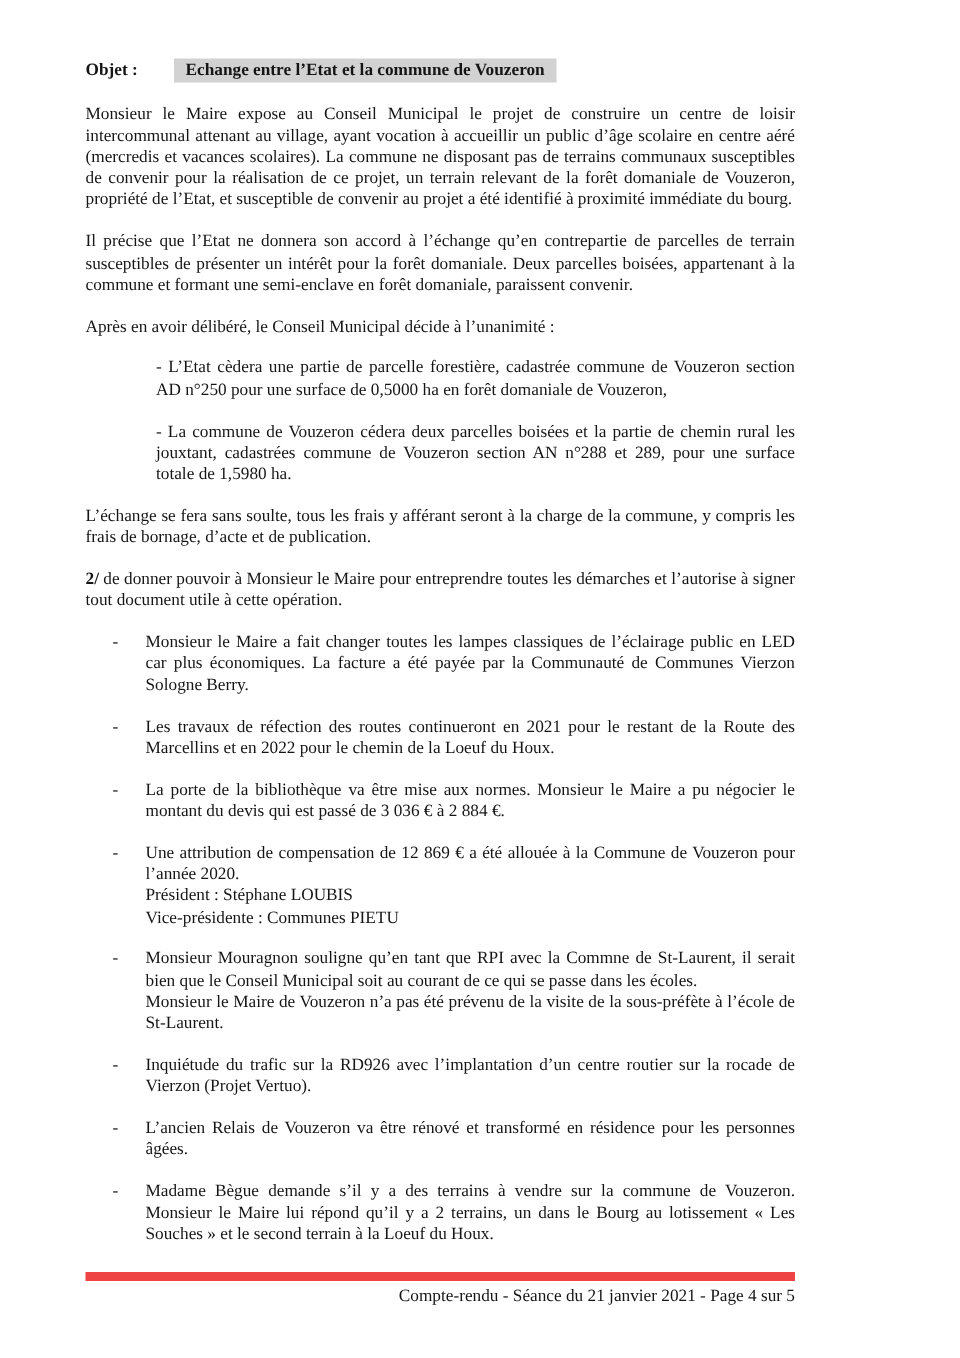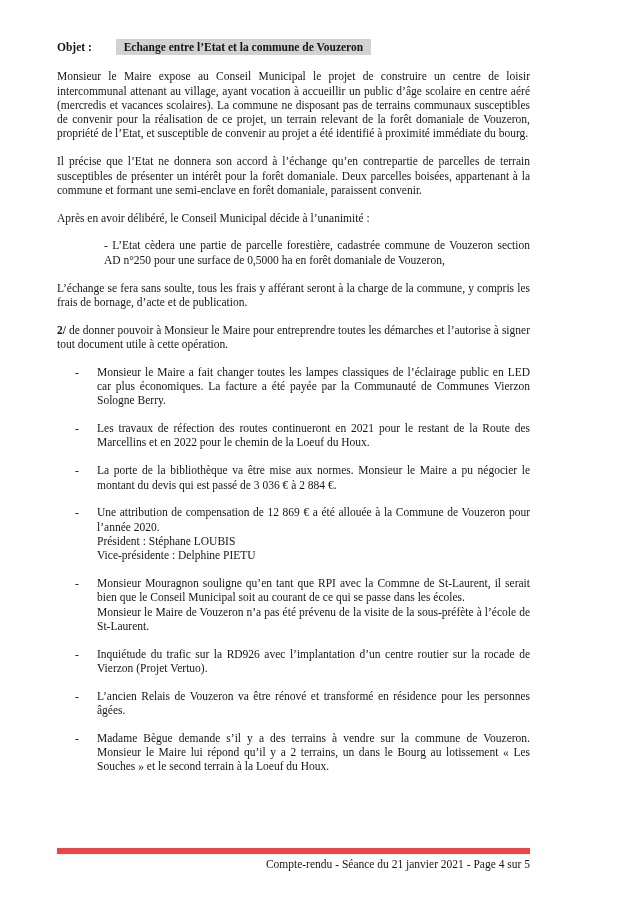--- a/index.html
+++ b/index.html
@@ -59,20 +59,21 @@
 
   <p class="para">Monsieur le Maire expose au Conseil Municipal le projet de construire un centre de loisir intercommunal attenant au village, ayant vocation à accueillir un public d’âge scolaire en centre aéré (mercredis et vacances scolaires). La commune ne disposant pas de terrains communaux susceptibles de convenir pour la réalisation de ce projet, un terrain relevant de la forêt domaniale de Vouzeron, propriété de l’Etat, et susceptible de convenir au projet a été identifié à proximité immédiate du bourg.</p>
 
   <p class="para">Il précise que l’Etat ne donnera son accord à l’échange qu’en contrepartie de parcelles de terrain susceptibles de présenter un intérêt pour la forêt domaniale. Deux parcelles boisées, appartenant à la commune et formant une semi-enclave en forêt domaniale, paraissent convenir.</p>
 
   <p class="para">Après en avoir délibéré, le Conseil Municipal décide à l’unanimité :</p>
 
 
   <p class="para sub">- L’Etat cèdera une partie de parcelle forestière, cadastrée commune de Vouzeron section AD n°250 pour une surface de 0,5000 ha en forêt domaniale de Vouzeron,</p>
 
+  <p class="para sub">- La commune de Vouzeron cédera deux parcelles boisées et la partie de chemin rural les jouxtant, cadastrées commune de Vouzeron section AN n°288 et 289, pour une surface totale de 1,5980 ha.</p>
 
   <p class="para">L’échange se fera sans soulte, tous les frais y afférant seront à la charge de la commune, y compris les frais de bornage, d’acte et de publication.</p>
 
   <p class="para"><b>2/</b><span> de donner pouvoir à Monsieur le Maire pour entreprendre toutes les démarches et l’autorise à signer tout document utile à cette opération.</span></p>
 
 
   <div class="qitem">
     <span class="qdash">-</span>
     <div class="qtext">
       <div class="qline">Monsieur le Maire a fait changer toutes les lampes classiques de l’éclairage public en LED car plus économiques. La facture a été payée par la Communauté de Communes Vierzon Sologne Berry.</div>
@@ -91,21 +92,21 @@
     <div class="qtext">
       <div class="qline">La porte de la bibliothèque va être mise aux normes. Monsieur le Maire a pu négocier le montant du devis qui est passé de 3 036 € à 2 884 €.</div>
     </div>
   </div>
 
   <div class="qitem">
     <span class="qdash">-</span>
     <div class="qtext">
       <div class="qline">Une attribution de compensation de 12 869 € a été allouée à la Commune de Vouzeron pour l’année 2020.</div>
       <div class="qline">Président : Stéphane LOUBIS</div>
-      <div class="qline">Vice-présidente : Delphine PIETU</div>
+      <div class="qline">Vice-présidente : Communes PIETU</div>
     </div>
   </div>
 
   <div class="qitem">
     <span class="qdash">-</span>
     <div class="qtext">
       <div class="qline">Monsieur Mouragnon souligne qu’en tant que RPI avec la Commne de St-Laurent, il serait bien que le Conseil Municipal soit au courant de ce qui se passe dans les écoles.</div>
       <div class="qline">Monsieur le Maire de Vouzeron n’a pas été prévenu de la visite de la sous-préfète à l’école de St-Laurent.</div>
     </div>
   </div>

